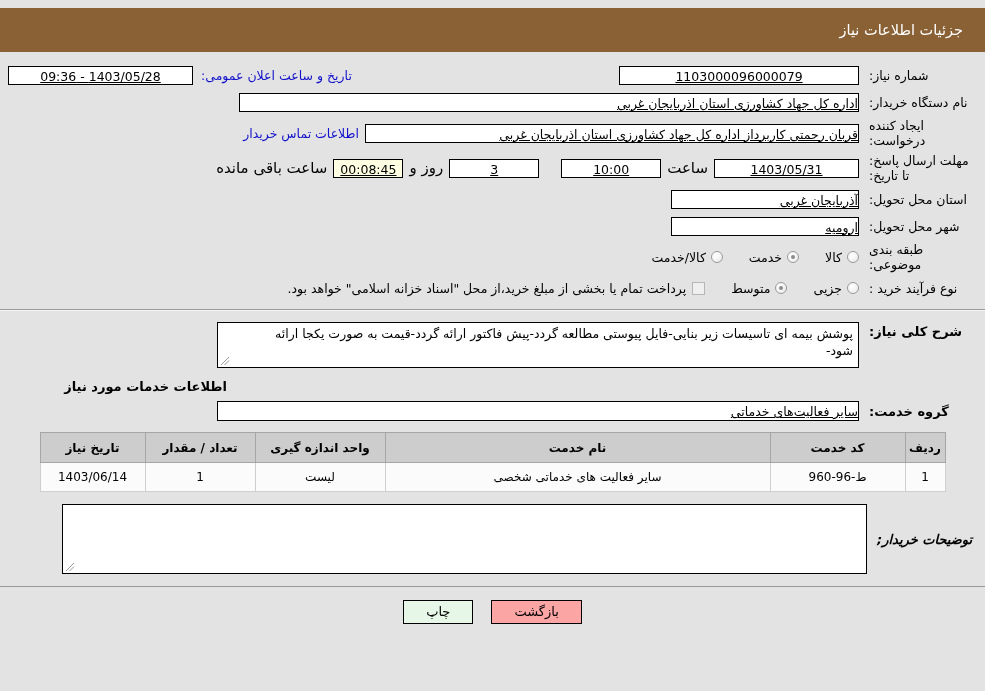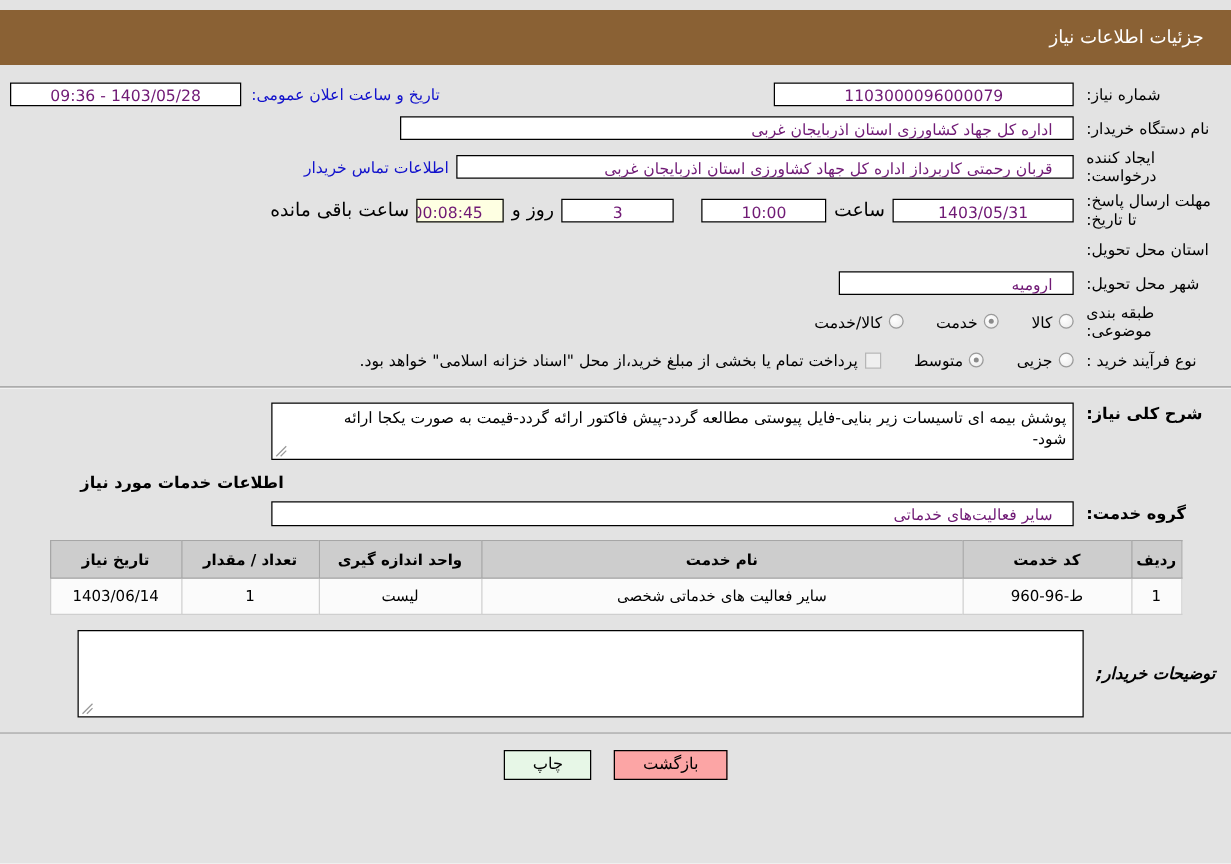--- a/index.html
+++ b/index.html
@@ -78,26 +78,27 @@
     line-height: 15px;
   }
   .lbl.wrap { line-height: 15px; }
   .lbl.blue { color: #1111cc; }
   .fld {
     background: #ffffff;
     border: 1px solid #000;
     height: 19px;
     line-height: 19px;
     font-size: 12.5px;
-    padding: 0 16px;
+    padding: 0 0;
     box-sizing: border-box;
     text-align: right;
     white-space: nowrap;
     overflow: hidden;
-    color: #701a75;
+    color: #000000;
+    text-decoration: underline;
   }
   .fld.center { text-align: center; }
   .fld.yellow { background: #feffe2; }
   .inline-txt { font-size: 15px; padding: 0 6px; white-space: nowrap; }
   .linkish { color: #1111cc; font-size: 12.5px; padding: 0 6px; white-space: nowrap; cursor: pointer; }
 
   
   .radio-wrap { display: flex; align-items: center; gap: 5px; margin-left: 26px; }
   .radio {
     width: 12px; height: 12px; border-radius: 50%;
@@ -228,21 +229,21 @@
       <div class="row">
         <div class="lbl">شماره نیاز:</div>
         <div class="fld center" style="width:240px;">1103000096000079</div>
         <div style="flex:1"></div>
         <div class="lbl blue" style="width:auto;min-width:0;padding-left:8px;text-align:right;">تاریخ و ساعت اعلان عمومی:</div>
         <div class="fld center" style="width:185px;">1403/05/28 - 09:36</div>
       </div>
 
       <div class="row">
         <div class="lbl">نام دستگاه خریدار:</div>
-        <div class="fld" style="width:539px;">اداره کل جهاد کشاورزی استان اذربایجان غربی</div>
+        <div class="fld" style="width:620px;">اداره کل جهاد کشاورزی استان اذربایجان غربی</div>
       </div>
 
       <div class="row">
         <div class="lbl">ایجاد کننده درخواست:</div>
         <div class="fld" style="width:494px;">قربان  رحمتی  کاربرداز اداره کل جهاد کشاورزی استان اذربایجان غربی</div>
         <div class="linkish">اطلاعات تماس خریدار</div>
       </div>
 
       <div class="row" style="align-items:center;">
         <div class="lbl wrap">مهلت ارسال پاسخ: تا تاریخ:</div>
@@ -251,20 +252,21 @@
         <div class="fld center" style="width:100px;">10:00</div>
         <div style="width:22px"></div>
         <div class="fld center" style="width:90px;">3</div>
         <div class="inline-txt">روز و</div>
         <div class="fld center yellow" style="width:70px;">00:08:45</div>
         <div class="inline-txt">ساعت باقی مانده</div>
       </div>
 
       <div class="row">
         <div class="lbl">استان محل تحویل:</div>
+        <div class="fld" style="width:188px;">آذربایجان غربی</div>
       </div>
 
       <div class="row">
         <div class="lbl">شهر محل تحویل:</div>
         <div class="fld" style="width:188px;">ارومیه</div>
       </div>
 
       <div class="row">
         <div class="lbl">طبقه بندی موضوعی:</div>
         <div class="radio-wrap">

